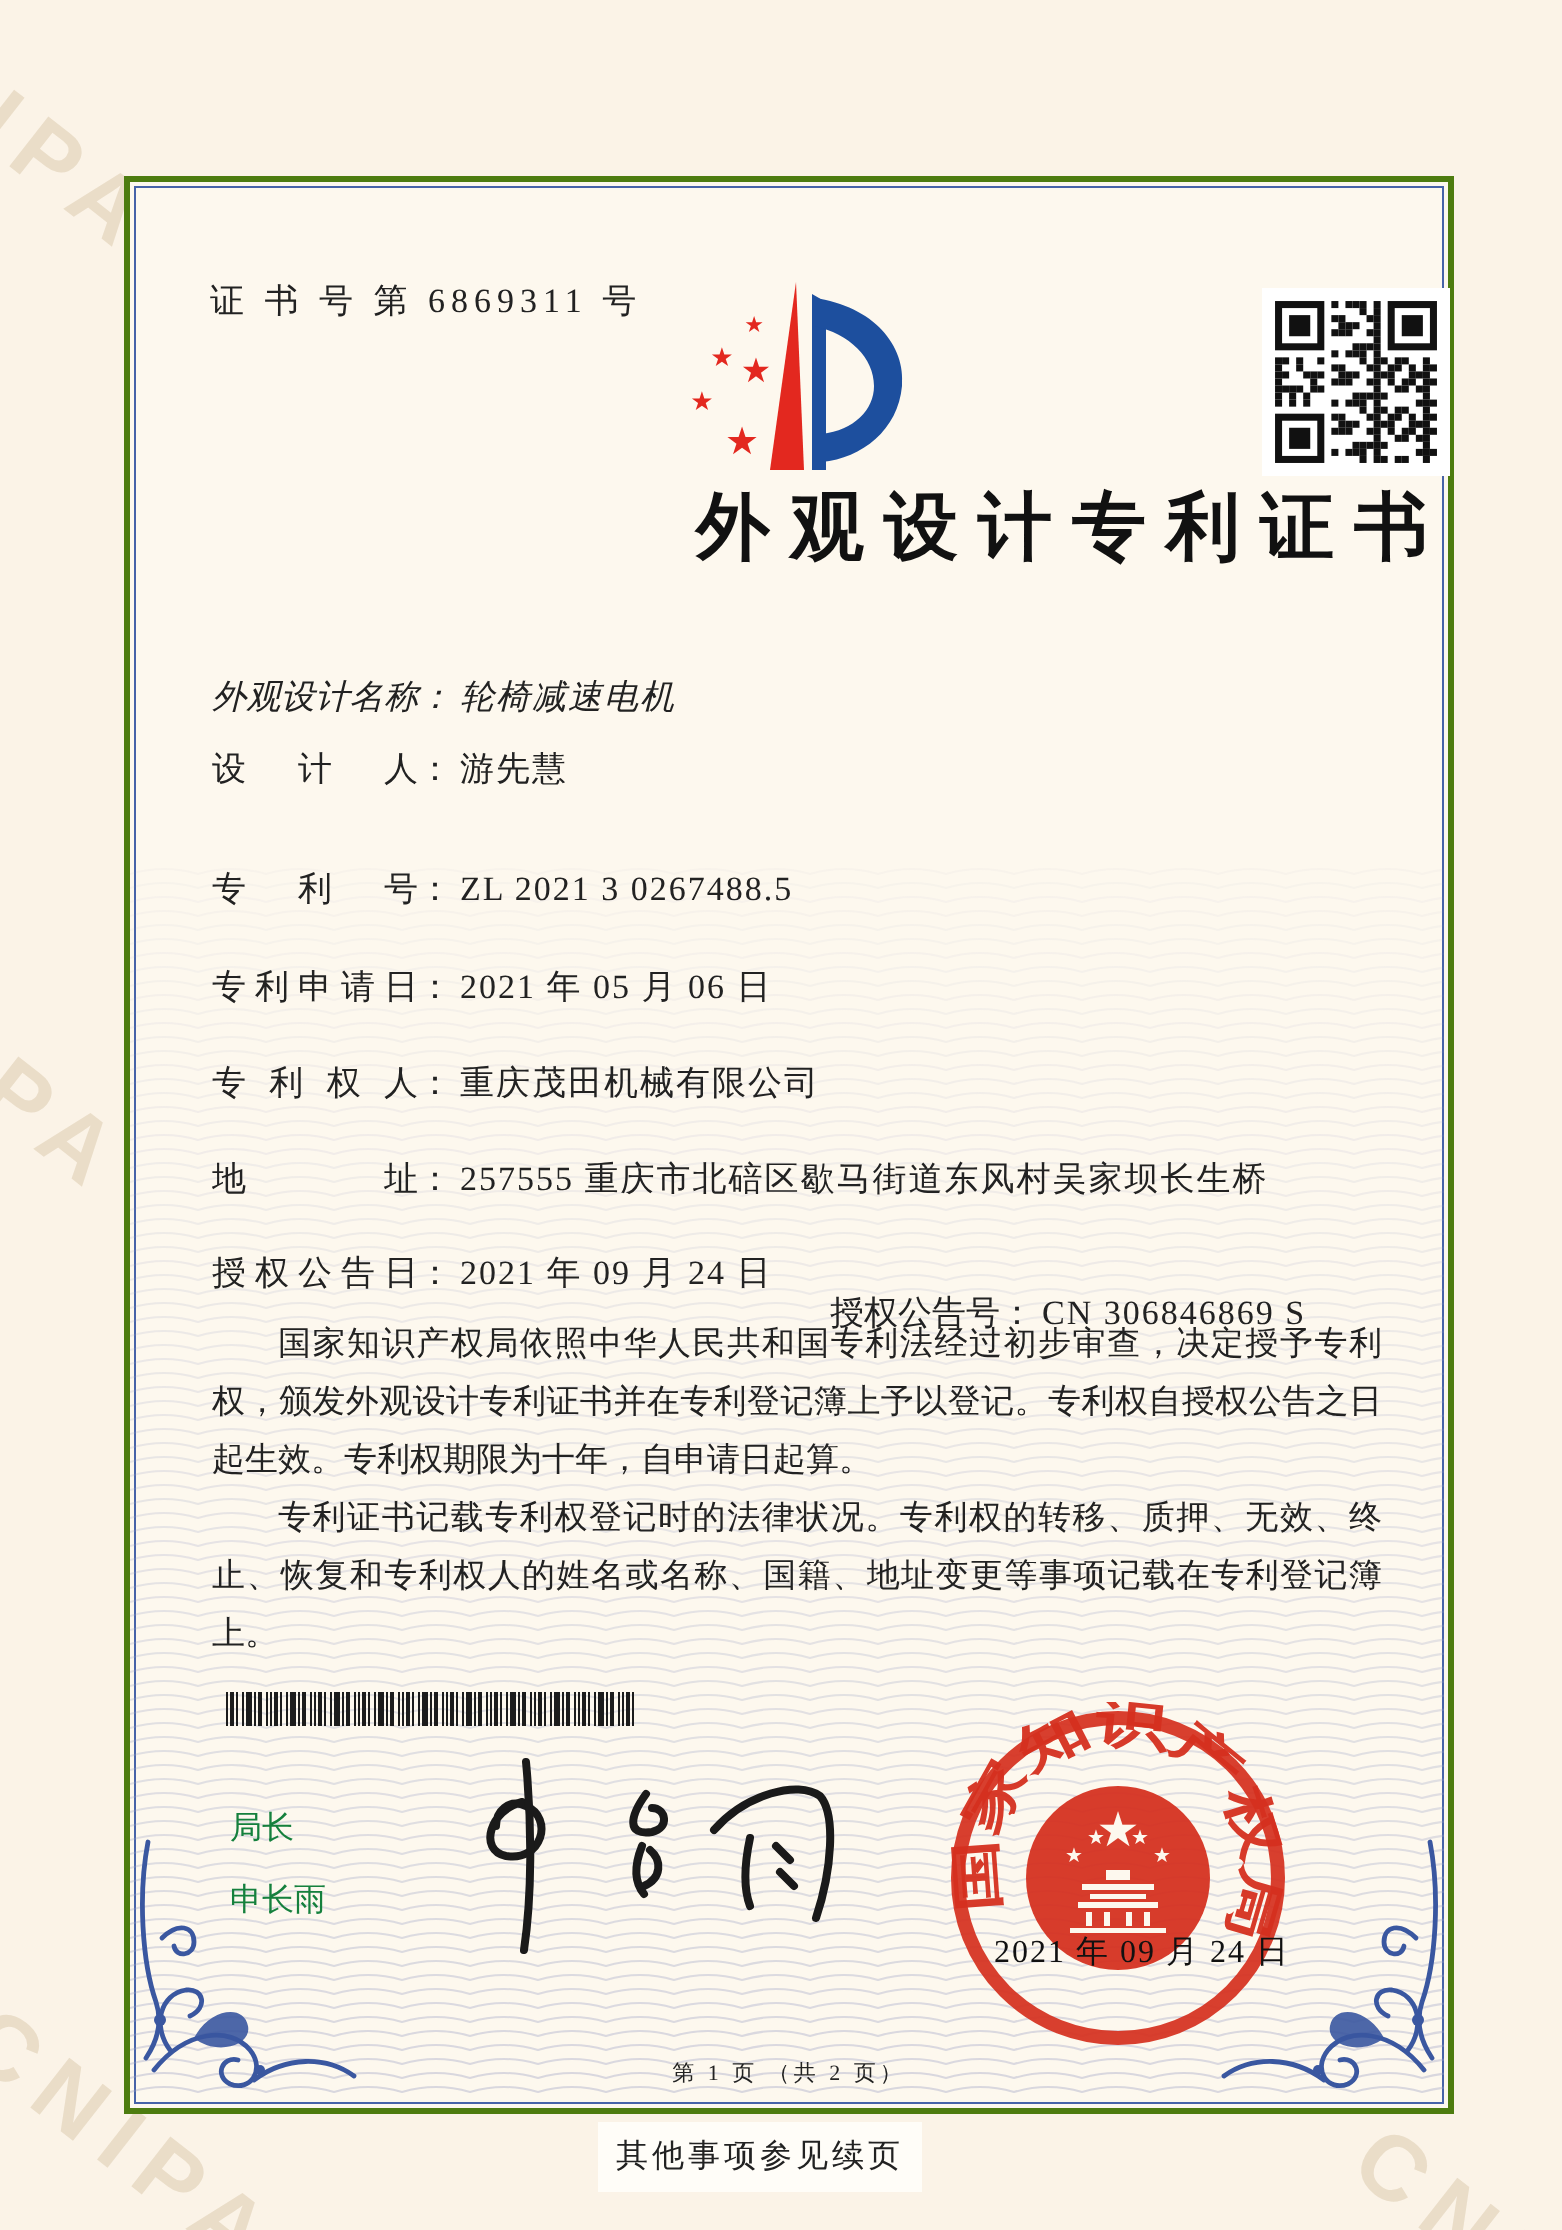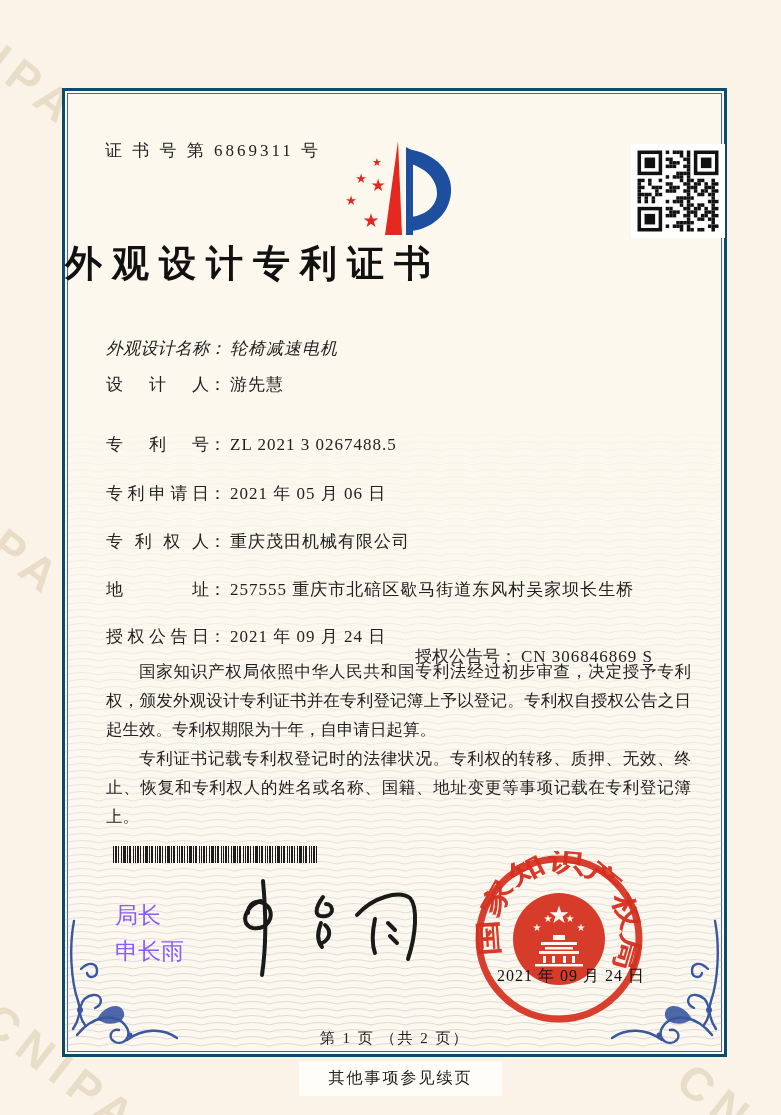--- a/index.html
+++ b/index.html
@@ -2,43 +2,43 @@
 <html><head>
 <meta charset="utf-8">
 <style>
   html,body{margin:0;padding:0;}
   .page{position:relative;width:781px;height:1115px;background:#fbf3e7;overflow:hidden;
         font-family:"Liberation Serif","DejaVu Serif",serif;color:#1c1c1c;}
   .wm{position:absolute;font-family:"Liberation Sans","DejaVu Sans",sans-serif;
       font-weight:bold;font-size:46px;letter-spacing:9px;color:rgba(186,158,112,0.26);
       transform:rotate(38deg);transform-origin:left top;white-space:nowrap;user-select:none;}
   .frame{position:absolute;left:62px;top:88px;width:659px;height:963px;
-         border:3px solid #0c4a6e;background:#fdf8ee;}
+         border:3px solid #4d7c0f;background:#fdf8ee;}
   .frame-inner{position:absolute;inset:2px;border:1px solid #4763a8;}
   .waves{position:absolute;left:0;top:0;}
   .cert-no{position:absolute;left:40px;top:48px;font-size:17px;letter-spacing:3px;color:#222;}
   .logo{position:absolute;left:268px;top:40px;}
   .qr{position:absolute;left:566px;top:53px;background:#fff;padding:3px;}
-  .title{position:absolute;left:0;top:148px;width:100%;text-align:left;
+  .title{position:absolute;left:0;top:148px;width:100%;text-align:right;
          font-size:37px;font-weight:bold;letter-spacing:10px;color:#111;}
   .fld{position:absolute;left:41px;font-size:17px;white-space:nowrap;color:#222;}
   .flabel{display:inline-block;width:103px;text-align:justify;text-align-last:justify;vertical-align:bottom;}
   .fvalue{margin-left:4px;letter-spacing:1px;}
   .fld2{position:absolute;left:350px;font-size:17px;white-space:nowrap;color:#222;margin-top:20px;}
   .paras{position:absolute;left:41px;top:566px;width:585px;font-size:16.5px;
          line-height:29px;color:#222;text-align:justify;}
   .paras p{margin:0;text-indent:2em;}
   .barcode{position:absolute;left:48px;top:755px;}
   .officer{position:absolute;left:50px;top:806px;font-family:"Liberation Sans","DejaVu Sans",sans-serif;
-           font-size:23px;color:#8b5cf6;line-height:36px;}
+           font-size:16px;color:#15803d;line-height:36px;}
   .signature{position:absolute;left:152px;top:782px;}
   .seal{position:absolute;left:406px;top:760px;}
   .seal-date{position:absolute;left:432px;top:875px;font-size:16px;letter-spacing:1px;color:#111;white-space:nowrap;}
-  .page-num{position:absolute;left:0;top:938px;width:100%;text-align:center;font-size:15px;letter-spacing:2px;color:#222;}
-  .cont-note{position:absolute;left:299px;top:1061px;width:203px;height:35px;background:#fffdf8;
+  .page-num{position:absolute;left:0;top:938px;width:100%;text-align:center;font-size:11px;letter-spacing:2px;color:#222;}
+  .cont-note{position:absolute;left:299px;top:1061px;width:162px;height:35px;background:#fffdf8;
              display:flex;align-items:center;justify-content:center;font-size:16px;letter-spacing:2px;color:#222;}
   .flourish{position:absolute;}
 </style>
 </head>
 <body>
 
 <div class="page">
 
   <div class="wm" style="left:-55px;top:-18px;">CNIPA</div>
   <div class="wm" style="left:212px;top:128px;">CNIPA</div>

